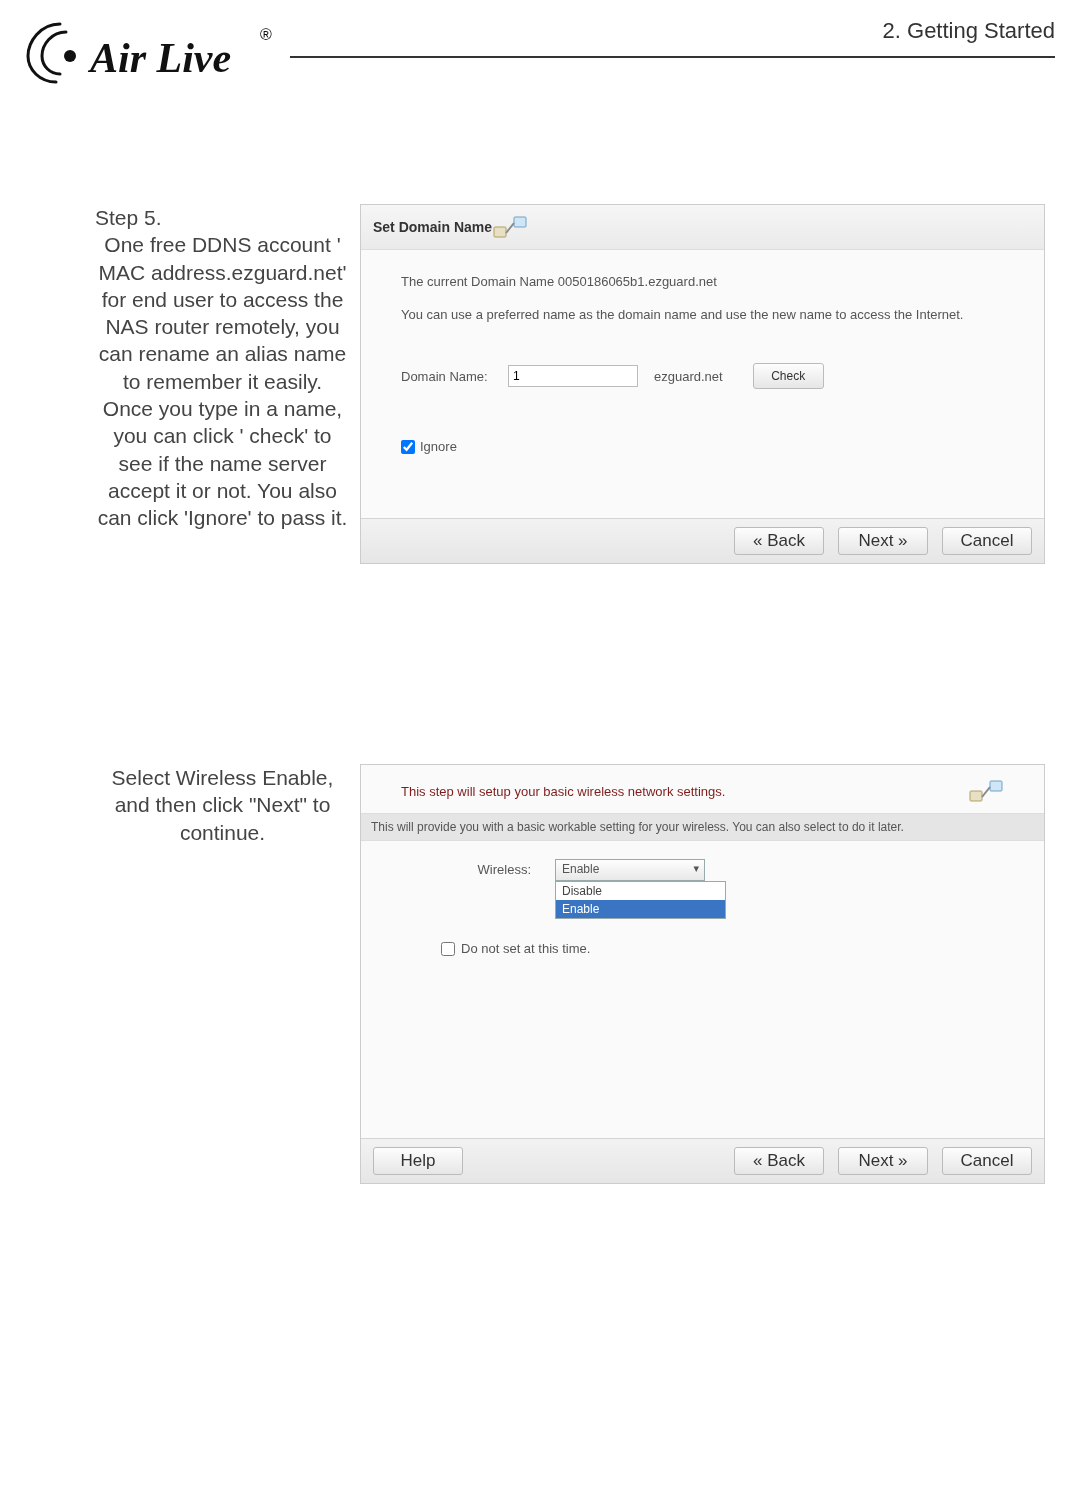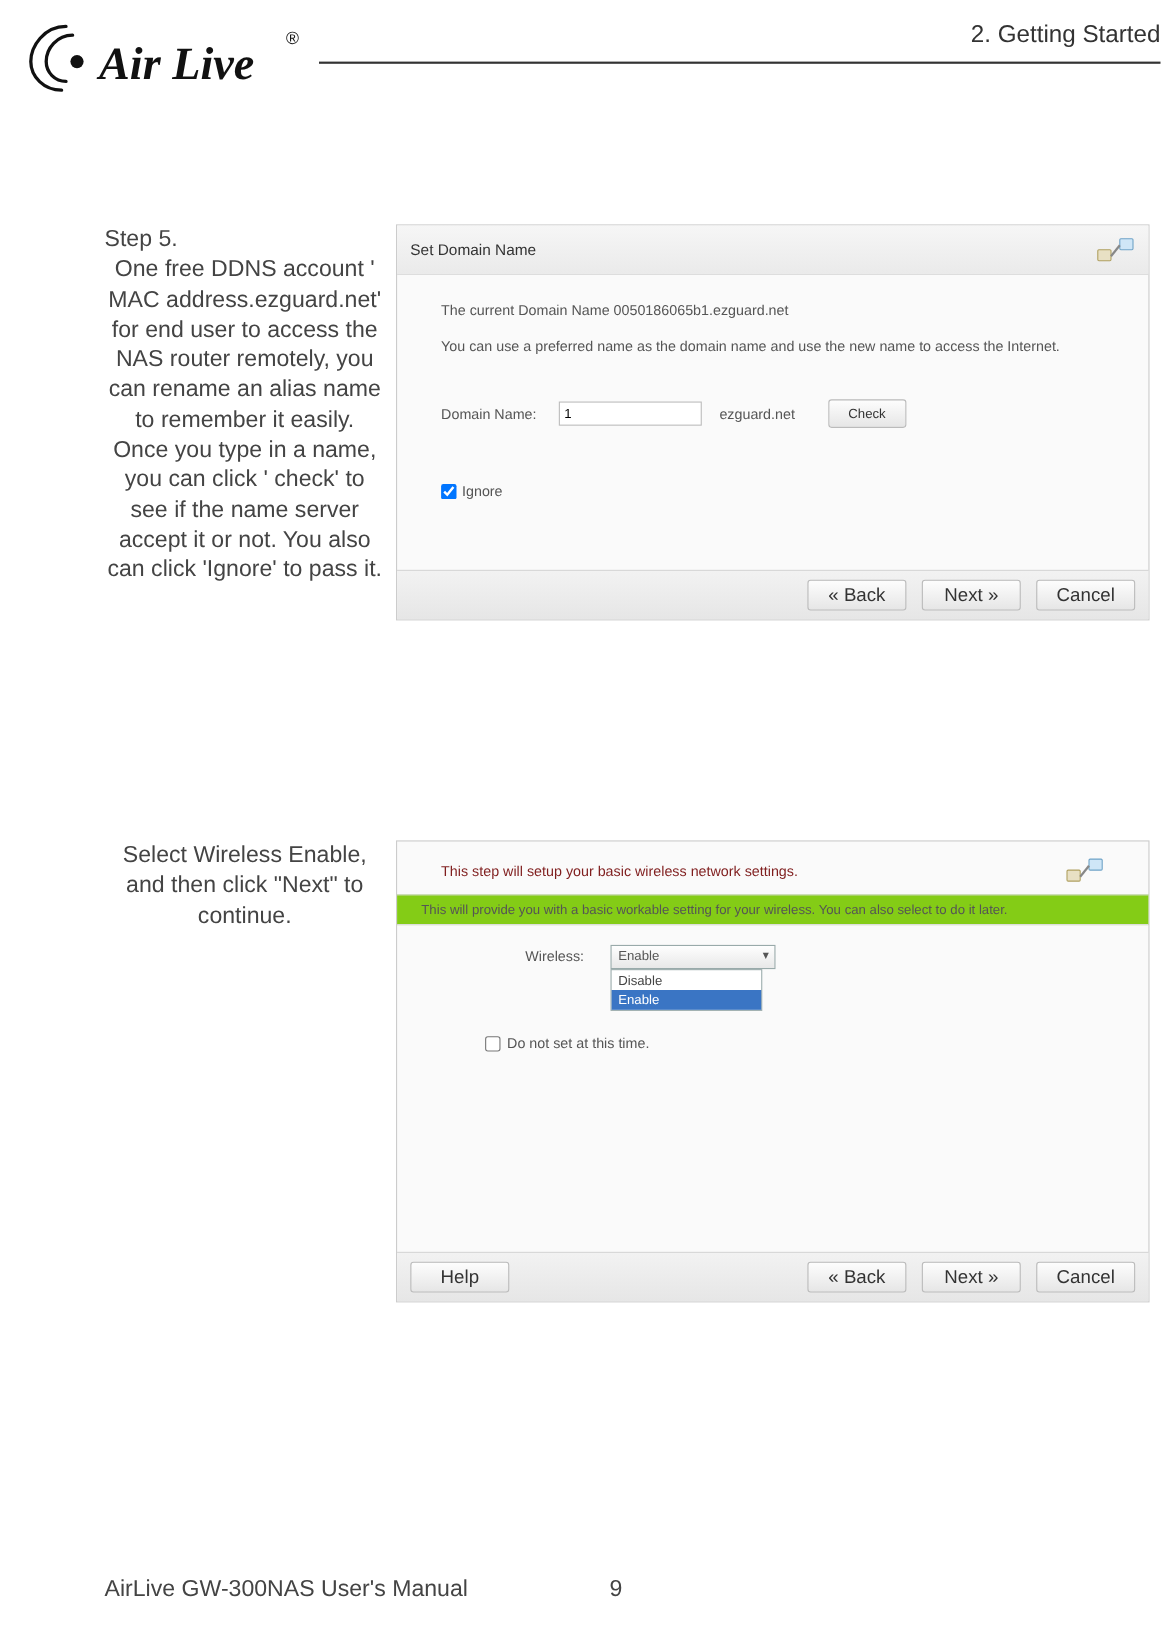--- a/index.html
+++ b/index.html
@@ -66,25 +66,24 @@
     background: #fafafa;
     min-height: 360px;
     position: relative;
     font-family: Tahoma, Arial, sans-serif;
   }
   
   .p1-header {
     background: linear-gradient(#f6f6f6,#eaeaea);
     padding: 8px 12px;
     font-size: 14px;
-    font-weight: normal;
+    font-weight: bold;
     color: #333;
     border-bottom: 1px solid #ddd;
     display: flex;
-    justify-content: space-between;
     align-items: center;
   }
   .p1-header .hicon {
     width: 36px; height: 28px;
   }
   .p1-body {
     padding: 24px 40px 10px 40px;
     font-size: 13px;
     color: #555;
     filter: blur(0.3px);
@@ -154,24 +153,24 @@
   .p2-head {
     padding: 12px 40px 8px 40px;
     font-size: 13px;
     color: #7f1d1d;
     display: flex;
     justify-content: space-between;
     align-items: center;
     filter: blur(0.3px);
   }
   .p2-sub {
-    background: #84cc16;
+    background: #e5e5e5;
     border-top: 1px solid #ddd;
     border-bottom: 1px solid #ddd;
-    padding: 6px 22px;
+    padding: 6px 10px;
     font-size: 12px;
     color: #555;
     line-height: 1.2;
     filter: blur(0.3px);
   }
   .p2-body {
     padding: 18px 40px 10px 40px;
     font-size: 13px;
     color: #555;
     filter: blur(0.3px);
@@ -205,21 +204,21 @@
     position: absolute;
     right: 5px;
     top: 2px;
     font-size: 11px;
     color: #555;
   }
   .p2-dropdown {
     position: absolute;
     top: 22px;
     left: 0;
-    width: 138px;
+    width: 171px;
     border: 1px solid #9aa;
     background: #fff;
     z-index: 5;
   }
   .p2-option {
     font-size: 12px;
     padding: 2px 6px;
     color: #444;
   }
   .p2-option.sel {
@@ -350,17 +349,13 @@
             <button class="pf-btn">« Back</button>
             <button class="pf-btn">Next »</button>
             <button class="pf-btn">Cancel</button>
           </div>
         </div>
       </div>
     </div>
 
   </div>
 
-  <div class="doc-footer">
-    <span class="manual">AirLive GW-300NAS User's Manual</span>
-    <span class="page-num">9</span>
-  </div>
 </div>
 
 </body></html>

